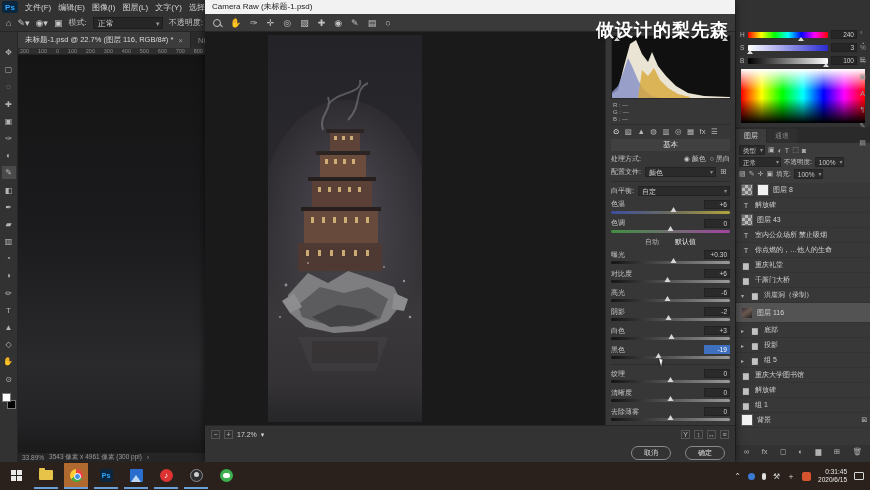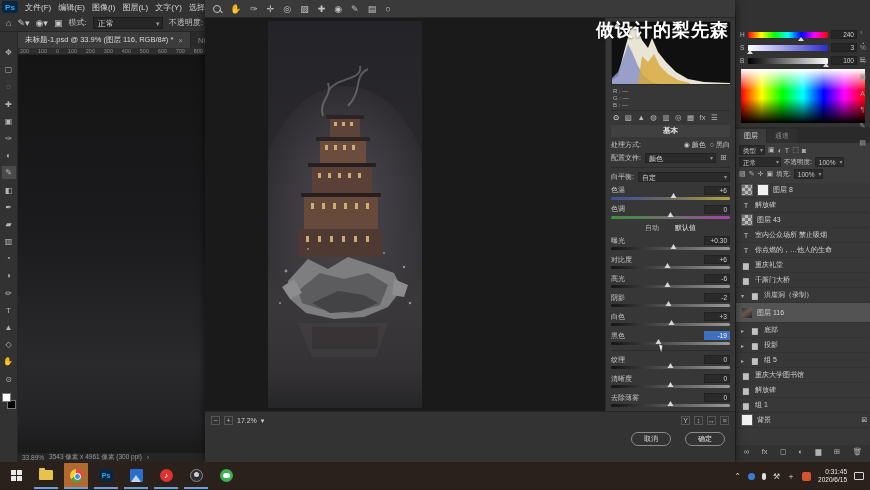--- a/index.html
+++ b/index.html
@@ -55,21 +55,21 @@
   .artwork { position:absolute; left:63px; top:3px; width:154px; height:387px; }
 
   .cr-panel { width:130px; height:393px; background:#373737; border-left:1px solid #2a2a2a; padding:3px 5px 0 5px; overflow:hidden; }
   .histo { position:relative; width:120px; height:64px; background:#101010; border:1px solid #2a2a2a; }
   .clip-tri { position:absolute; top:1px; width:0; height:0; border-left:3px solid transparent; border-right:3px solid transparent; border-bottom:4px solid #cfcfcf; }
   .rgb-rows { display:flex; flex-direction:column; gap:1px; padding:3px 0 2px 2px; }
   .rgb-rows div { font-size:6px; color:#b0b0b0; }
   .cr-tabs { display:flex; gap:5.5px; align-items:center; padding:2px 0 2px 2px; border-top:1px solid #2c2c2c; }
   .cr-tab-ic { font-size:7.5px; color:#b9b9b9; }
   .cr-tab-ic.on { color:#fff; }
-  .cr-sec-head { text-align:center; font-size:7.5px; color:#e2e2e2; background:#404040; margin:1px 0; padding:1px 0; position:relative;font-weight:bold; }
+  .cr-sec-head { text-align:center; font-size:7.5px; color:#e2e2e2; background:#404040; margin:1px 0; padding:1px 0; position:relative; }
   .cr-row { display:flex; align-items:center; gap:4px; margin:3px 0; }
   .cr-lab { font-size:7px; color:#c6c6c6; white-space:nowrap; }
   .cr-radio { font-size:7px; color:#c6c6c6; }
   .cr-dd { flex:1; background:#2b2b2b; border:1px solid #232323; color:#cfcfcf; font-size:7px; height:10px; line-height:9px; padding:0 9px 0 3px; position:relative; white-space:nowrap; }
   .cr-dd:after { content:"▾"; position:absolute; right:2px; top:0; font-size:6px; color:#8d8d8d; }
   .grid-ic { width:10px; height:8px; color:#b5b5b5; font-size:8px; line-height:8px; }
   .cr-links { display:flex; justify-content:center; gap:16px; margin:4px 0 2px; }
   .cr-links span { font-size:7px; }
   .lnk-auto { color:#b5b5b5; }
   .lnk-def { color:#f0f0f0; }
@@ -190,21 +190,21 @@
     <span class="ob-icon">✎▾</span>
     <span class="ob-icon">◉▾</span>
     <span class="ob-icon">▣</span>
     <span class="ob-label">模式:</span>
     <span class="ob-select">正常</span>
     <span class="ob-label">不透明度:</span>
   </div>
 
   <div class="tabsrow">
     <div class="doc-tab active">
-      <span>未标题-1.psd @ 33.9% (图层 116, RGB/8#) *</span>
+      <span>未标题-1.psd @ 22.7% (图层 116, RGB/8#) *</span>
       <span class="tab-close">×</span>
     </div>
     <div class="doc-tab inactive">
       <span>Nipic_22443_2009122115…</span>
     </div>
   </div>
 
   <div class="tools">
     <div class="tool">✥</div>
     <div class="tool">▢</div>
@@ -246,20 +246,21 @@
       <span>700</span>
       <span>800</span>
   </div>
   <div class="statusbar">
     <span>33.89%</span>
     <span>3543 像素 x 4961 像素 (300 ppi)</span>
     <span>›</span>
   </div>
 
   <div class="cr">
+    <div class="cr-title">Camera Raw (未标题-1.psd)</div>
 
     <div class="cr-toolbar">
       <span class="mag"></span>
       <span class="cr-tool">✋</span>
       <span class="cr-tool">✑</span>
       <span class="cr-tool">✛</span>
       <span class="cr-tool">◎</span>
       <span class="cr-tool">▨</span>
       <span class="cr-tool">✚</span>
       <span class="cr-tool">◉</span>

